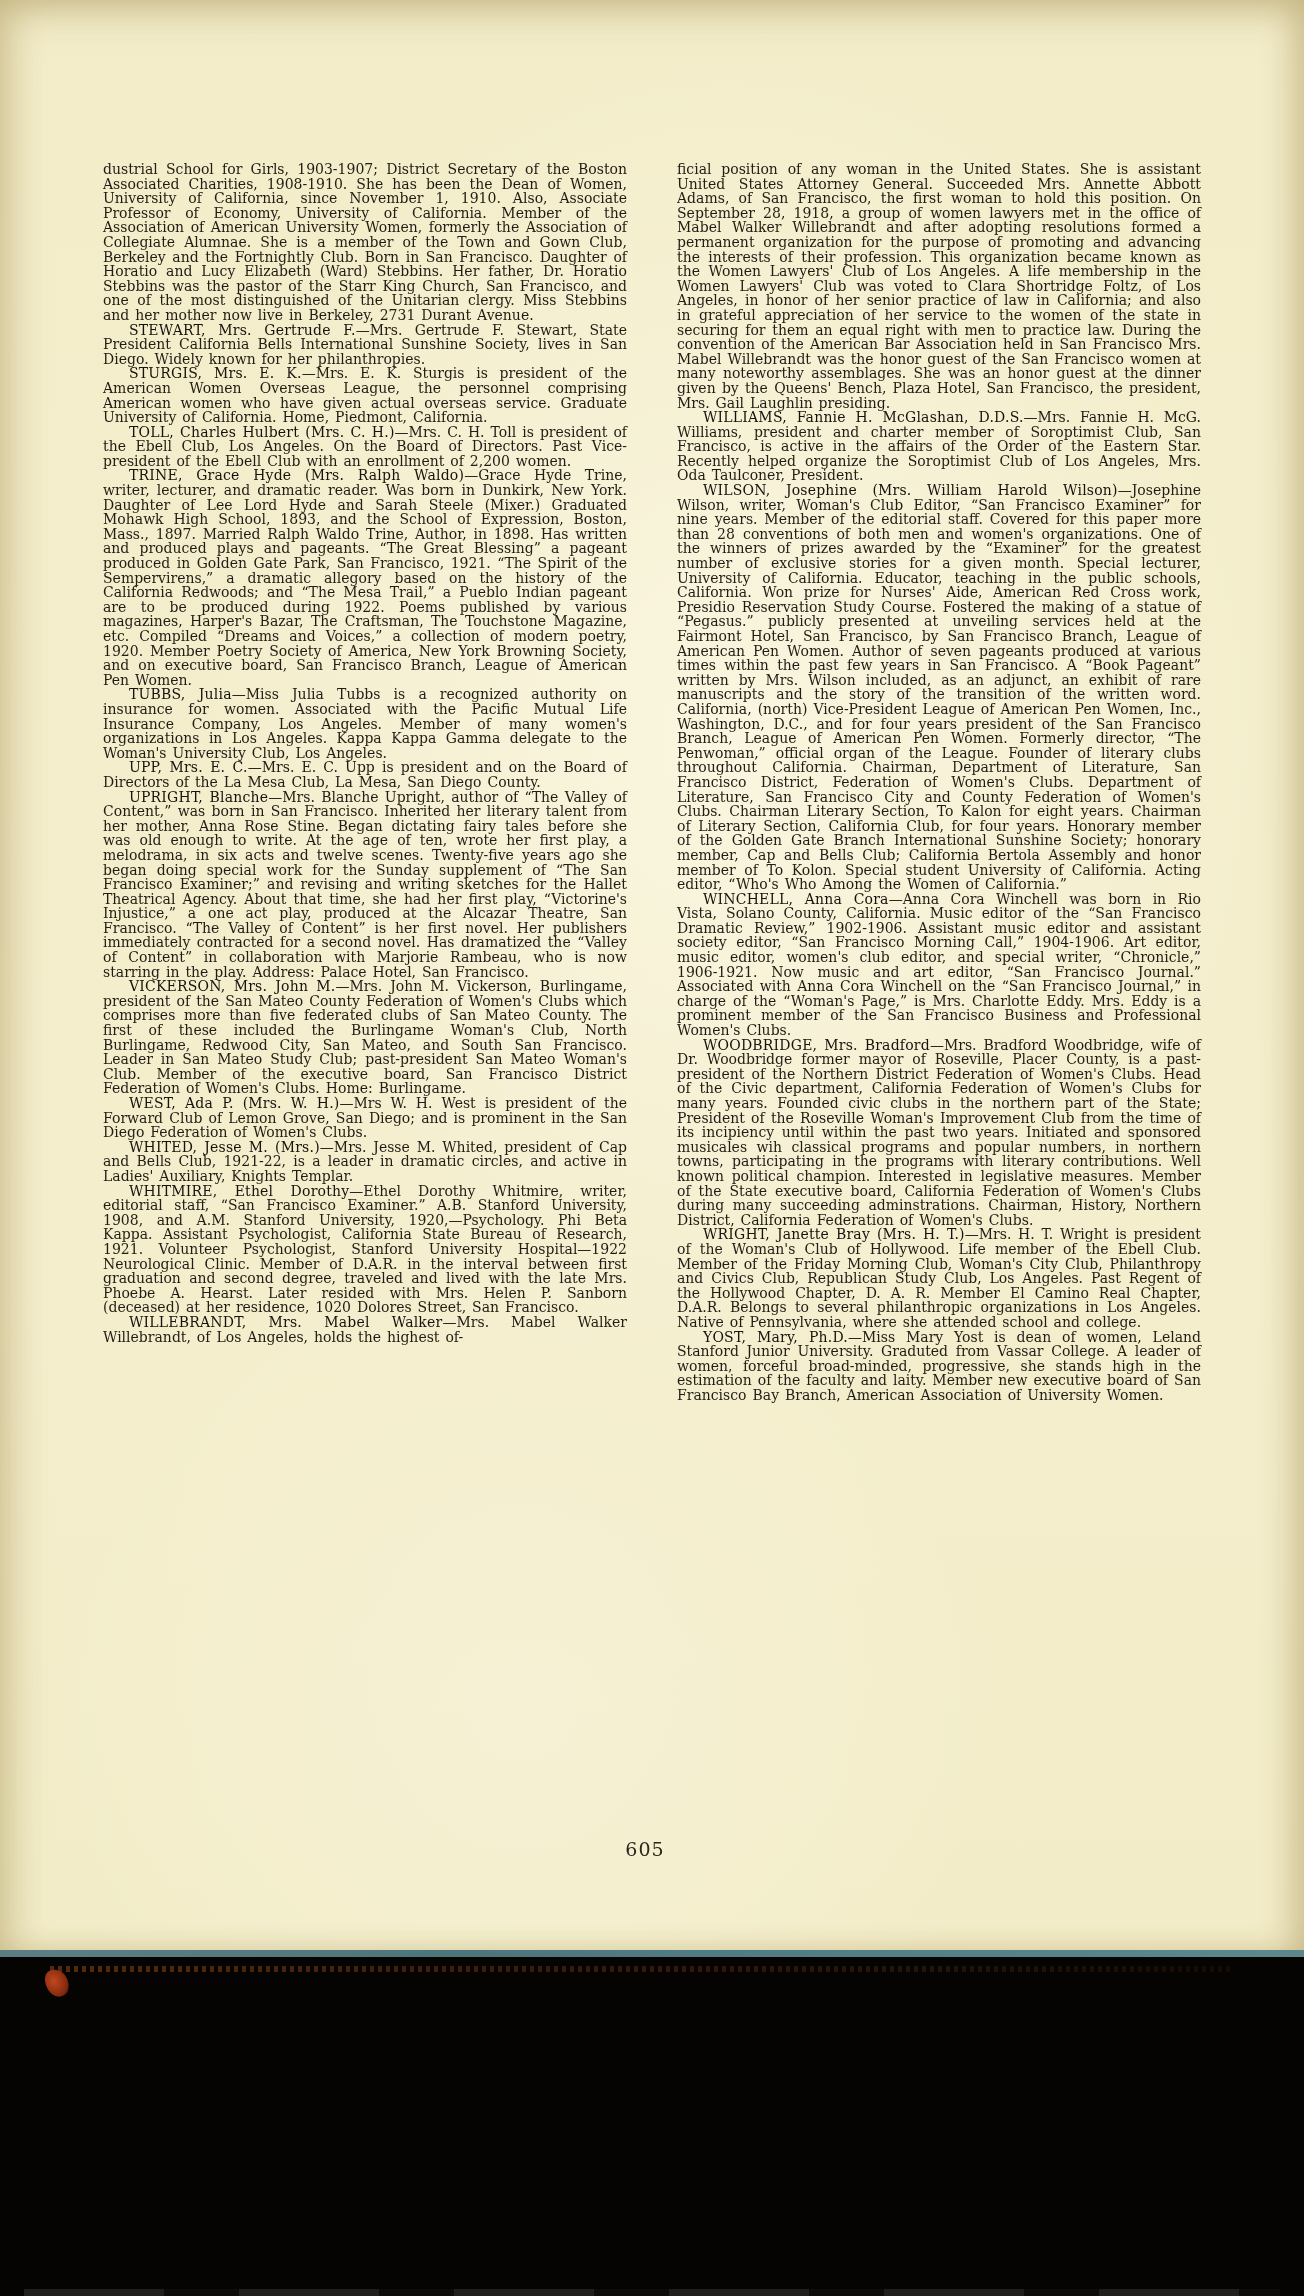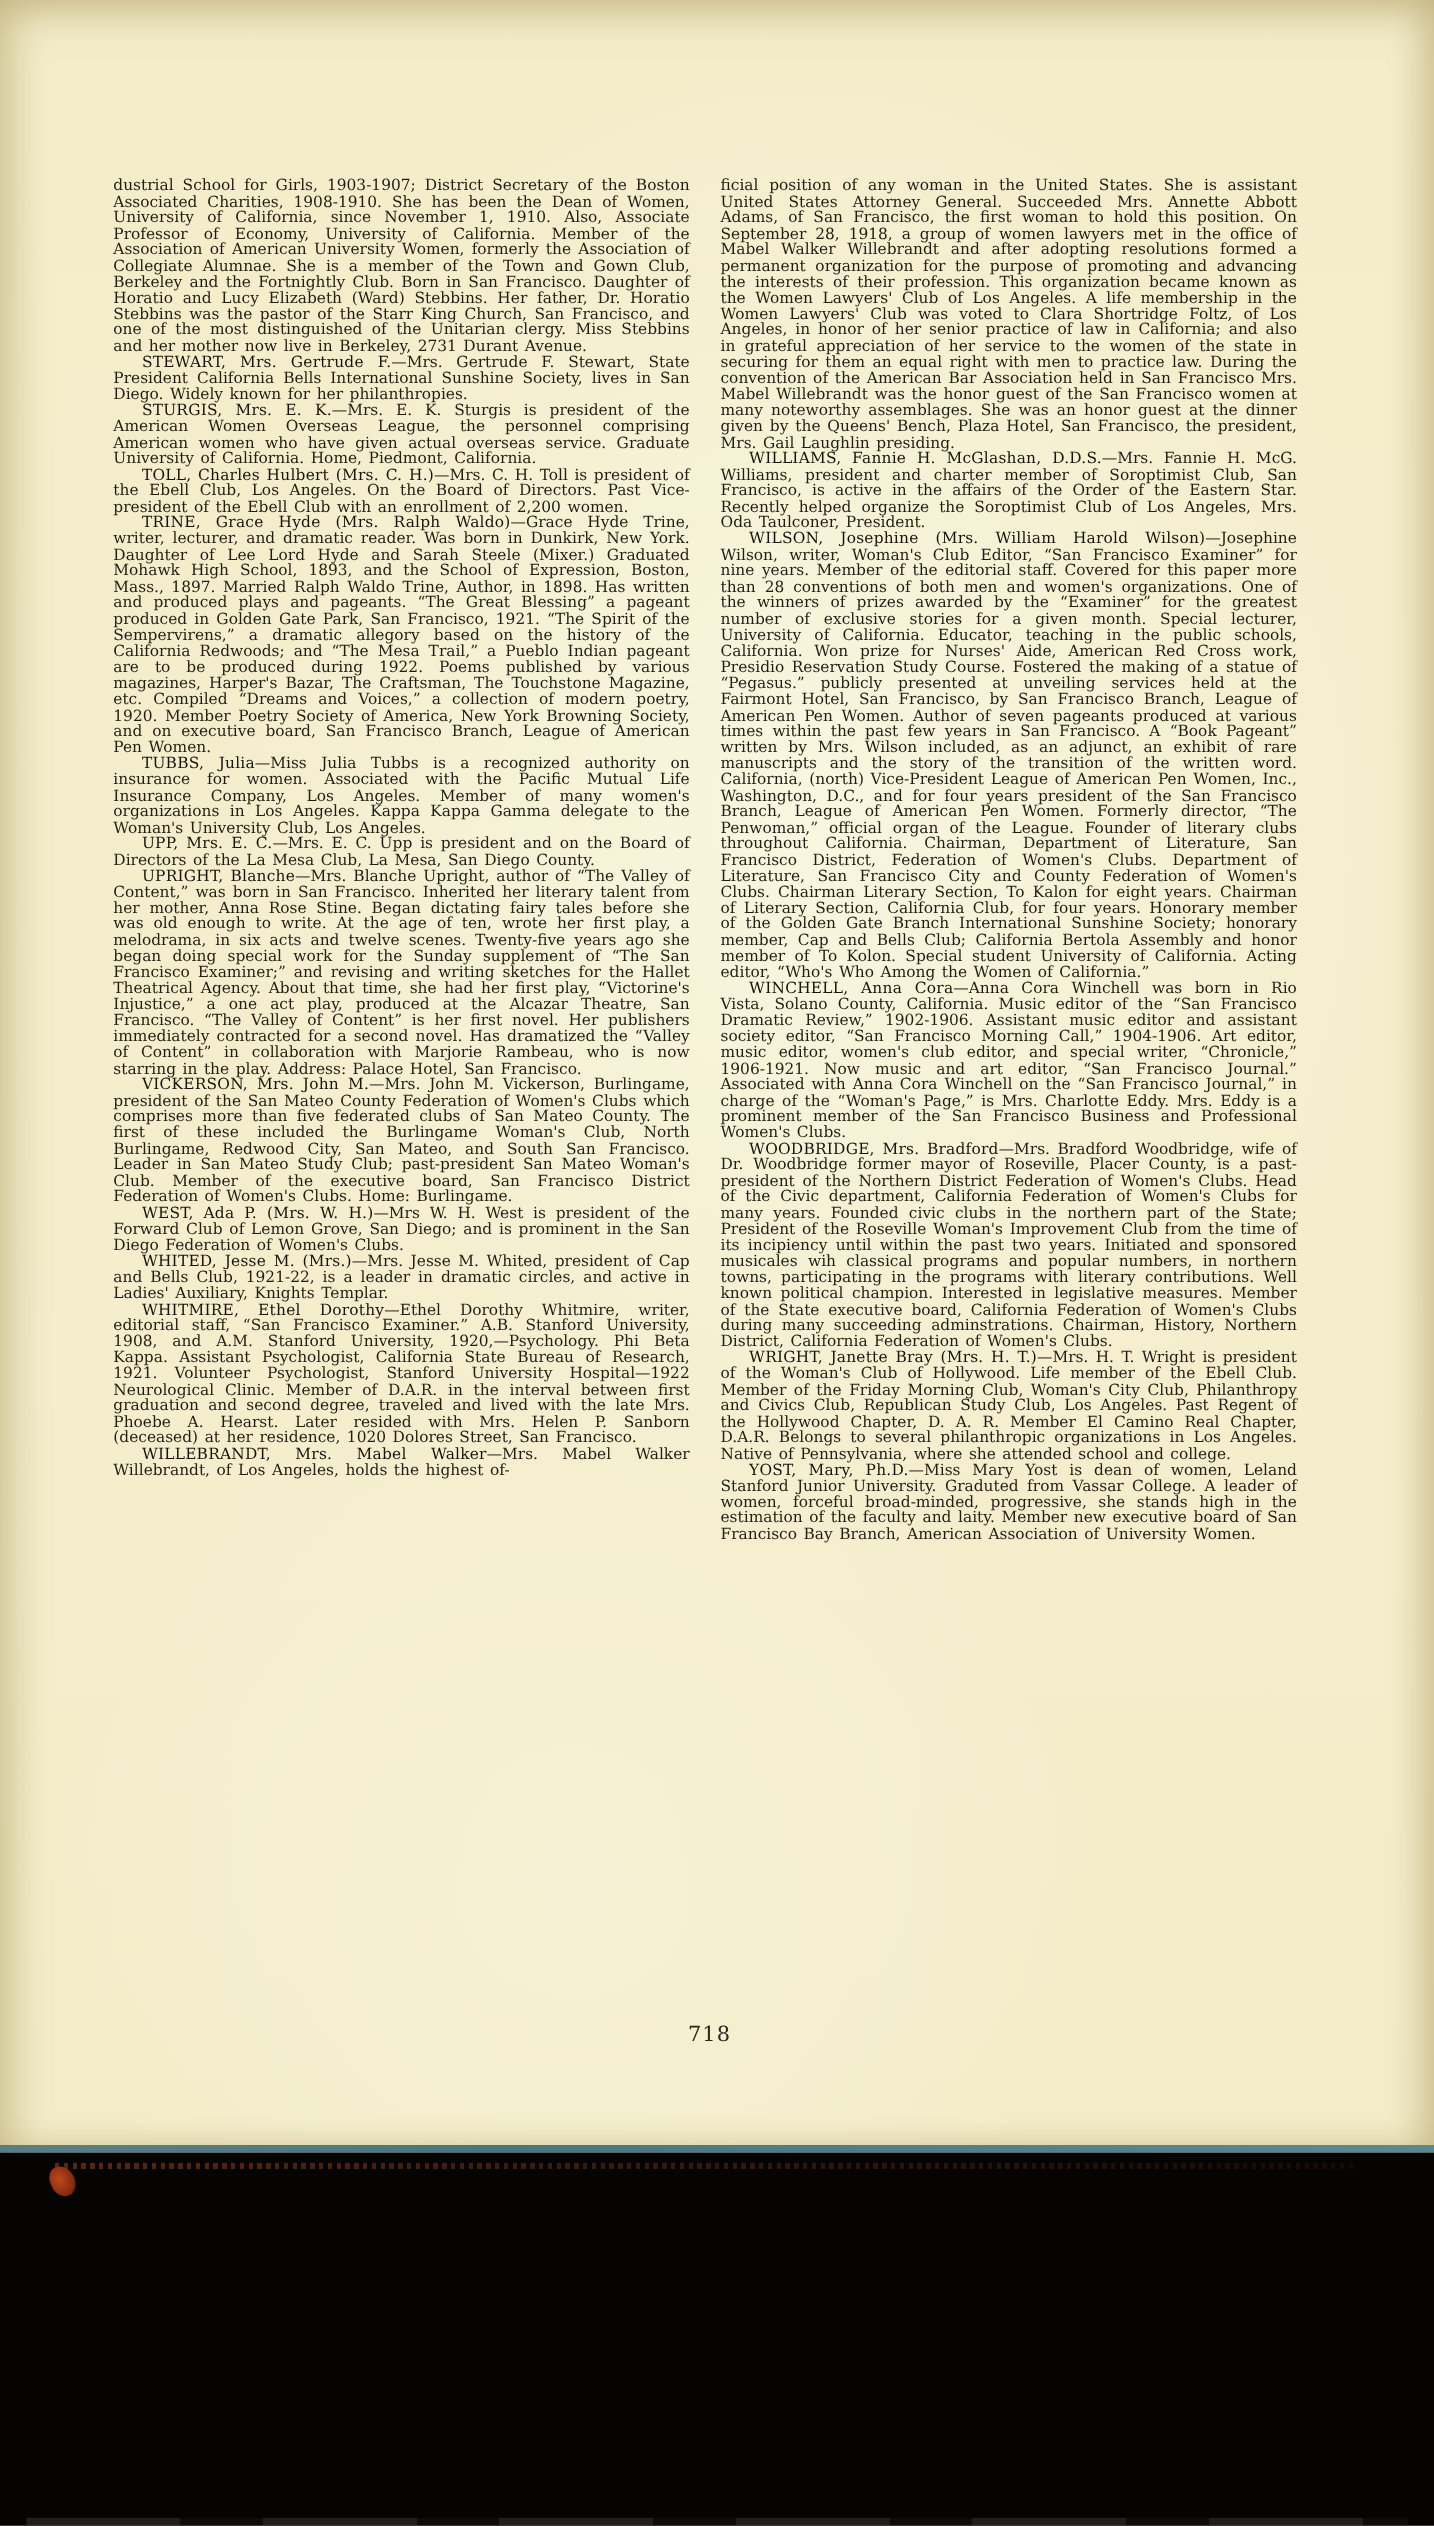--- a/index.html
+++ b/index.html
@@ -26,21 +26,21 @@
     pointer-events:none;
   }
   .header {
     position:absolute; top:102px; left:0; width:1304px;
     text-align:center;
     font-size:27px; letter-spacing:5px;
     color:#282218;
   }
   .content {
     position:absolute; top:162px; left:103px; width:1104px;
-    display:flex; gap:28px;
+    display:flex; gap:50px;
   }
   .col { width:524px; }
   .entry {
     margin:0;
     text-align:justify;
     text-indent:26px;
     font-size:14px; line-height:14.6px;
     color:#211c14;
     word-spacing:1.5px;
   }
@@ -108,21 +108,21 @@
       <p class="entry cont"><span class="body">ficial position of any woman in the United States.  She is assistant United States Attorney General.  Succeeded Mrs. Annette Abbott Adams, of San Francisco, the first woman to hold this position.  On September 28, 1918, a group of women lawyers met in the office of Mabel Walker Willebrandt and after adopting resolutions formed a permanent organization for the purpose of promoting and advancing the interests of their profession.  This organization became known as the Women Lawyers' Club of Los Angeles.  A life membership in the Women Lawyers' Club was voted to Clara Shortridge Foltz, of Los Angeles, in honor of her senior practice of law in California; and also in grateful appreciation of her service to the women of the state in securing for them an equal right with men to practice law.  During the convention of the American Bar Association held in San Francisco Mrs. Mabel Willebrandt was the honor guest of the San Francisco women at many noteworthy assemblages.  She was an honor guest at the dinner given by the Queens' Bench, Plaza Hotel, San Francisco, the president, Mrs. Gail Laughlin presiding.</span></p>
       <p class="entry"><span class="ename">WILLIAMS, Fannie H. McGlashan, D.D.S.</span><span class="body">—Mrs. Fannie H. McG. Williams, president and charter member of Soroptimist Club, San Francisco, is active in the affairs of the Order of the Eastern Star.  Recently helped organize the Soroptimist Club of Los Angeles, Mrs. Oda Taulconer, President.</span></p>
       <p class="entry"><span class="ename">WILSON, Josephine (Mrs. William Harold Wilson)</span><span class="body">—Josephine Wilson, writer, Woman's Club Editor, “San Francisco Examiner” for nine years.  Member of the editorial staff.  Covered for this paper more than 28 conventions of both men and women's organizations.  One of the winners of prizes awarded by the “Examiner” for the greatest number of exclusive stories for a given month. Special lecturer, University of California.  Educator, teaching in the public schools, California.  Won prize for Nurses' Aide, American Red Cross work, Presidio Reservation Study Course.  Fostered the making of a statue of “Pegasus.”  publicly presented at unveiling services held at the Fairmont Hotel, San Francisco, by San Francisco Branch, League of American Pen Women.  Author of seven pageants produced at various times within the past few years in San Francisco.  A “Book Pageant” written by Mrs. Wilson included, as an adjunct, an exhibit of rare manuscripts and the story of the transition of the written word.  California, (north) Vice-President League of American Pen Women, Inc., Washington, D.C., and for four years president of the San Francisco Branch, League of American Pen Women.  Formerly director, “The Penwoman,” official organ of the League.  Founder of literary clubs throughout California.  Chairman, Department of Literature, San Francisco District, Federation of Women's Clubs.  Department of Literature, San Francisco City and County Federation of Women's Clubs. Chairman Literary Section, To Kalon for eight years.  Chairman of Literary Section, California Club, for four years.  Honorary member of the Golden Gate Branch International Sunshine Society; honorary member, Cap and Bells Club; California Bertola Assembly and honor member of To Kolon.  Special student University of California.  Acting editor, “Who's Who Among the Women of California.”</span></p>
       <p class="entry"><span class="ename">WINCHELL, Anna Cora</span><span class="body">—Anna Cora Winchell was born in Rio Vista, Solano County, California.  Music editor of the “San Francisco Dramatic Review,” 1902-1906.  Assistant music editor and assistant society editor, “San Francisco Morning Call,” 1904-1906.  Art editor, music editor, women's club editor, and special writer, “Chronicle,” 1906-1921.  Now music and art editor, “San Francisco Journal.”  Associated with Anna Cora Winchell on the “San Francisco Journal,” in charge of the “Woman's Page,” is Mrs. Charlotte Eddy.  Mrs. Eddy is a prominent member of the San Francisco Business and Professional Women's Clubs.</span></p>
       <p class="entry"><span class="ename">WOODBRIDGE, Mrs. Bradford</span><span class="body">—Mrs. Bradford Woodbridge, wife of Dr. Woodbridge former mayor of Roseville, Placer County, is a past-president of the Northern District Federation of Women's Clubs.  Head of the Civic department, California Federation of Women's Clubs for many years.  Founded civic clubs in the northern part of the State; President of the Roseville Woman's Improvement Club from the time of its incipiency until within the past two years.  Initiated and sponsored musicales wih classical programs and popular numbers, in northern towns, participating in the programs with literary contributions.  Well known political champion.  Interested in legislative measures.  Member of the State executive board, California Federation of Women's Clubs during many succeeding adminstrations.  Chairman, History, Northern District, California Federation of Women's Clubs.</span></p>
       <p class="entry"><span class="ename">WRIGHT, Janette Bray (Mrs. H. T.)</span><span class="body">—Mrs. H. T. Wright is president of the Woman's Club of Hollywood. Life member of the Ebell Club.  Member of the Friday Morning Club, Woman's City Club, Philanthropy and Civics Club, Republican Study Club, Los Angeles.  Past Regent of the Hollywood Chapter, D. A. R.  Member El Camino Real Chapter, D.A.R.  Belongs to several philanthropic organizations in Los Angeles.  Native of Pennsylvania, where she attended school and college.</span></p>
       <p class="entry"><span class="ename">YOST, Mary, Ph.D.</span><span class="body">—Miss Mary Yost is dean of women, Leland Stanford Junior University.  Graduted from Vassar College.  A leader of women, forceful broad-minded, progressive, she stands high in the estimation of the faculty and laity.  Member new executive board of San Francisco Bay Branch, American Association of University Women.</span></p>
     </div>
   </div>
 
-  <div class="page-number">718</div>
+  <div class="page-number">605</div>
 
   <div class="vignette"></div>
   <div class="teal-line"></div>
 
   <div class="bottom-band">
     <div class="band-dots"></div>
     <div class="red-mark"></div>
     <div class="bottom-strip"></div>
   </div>
 </div>

